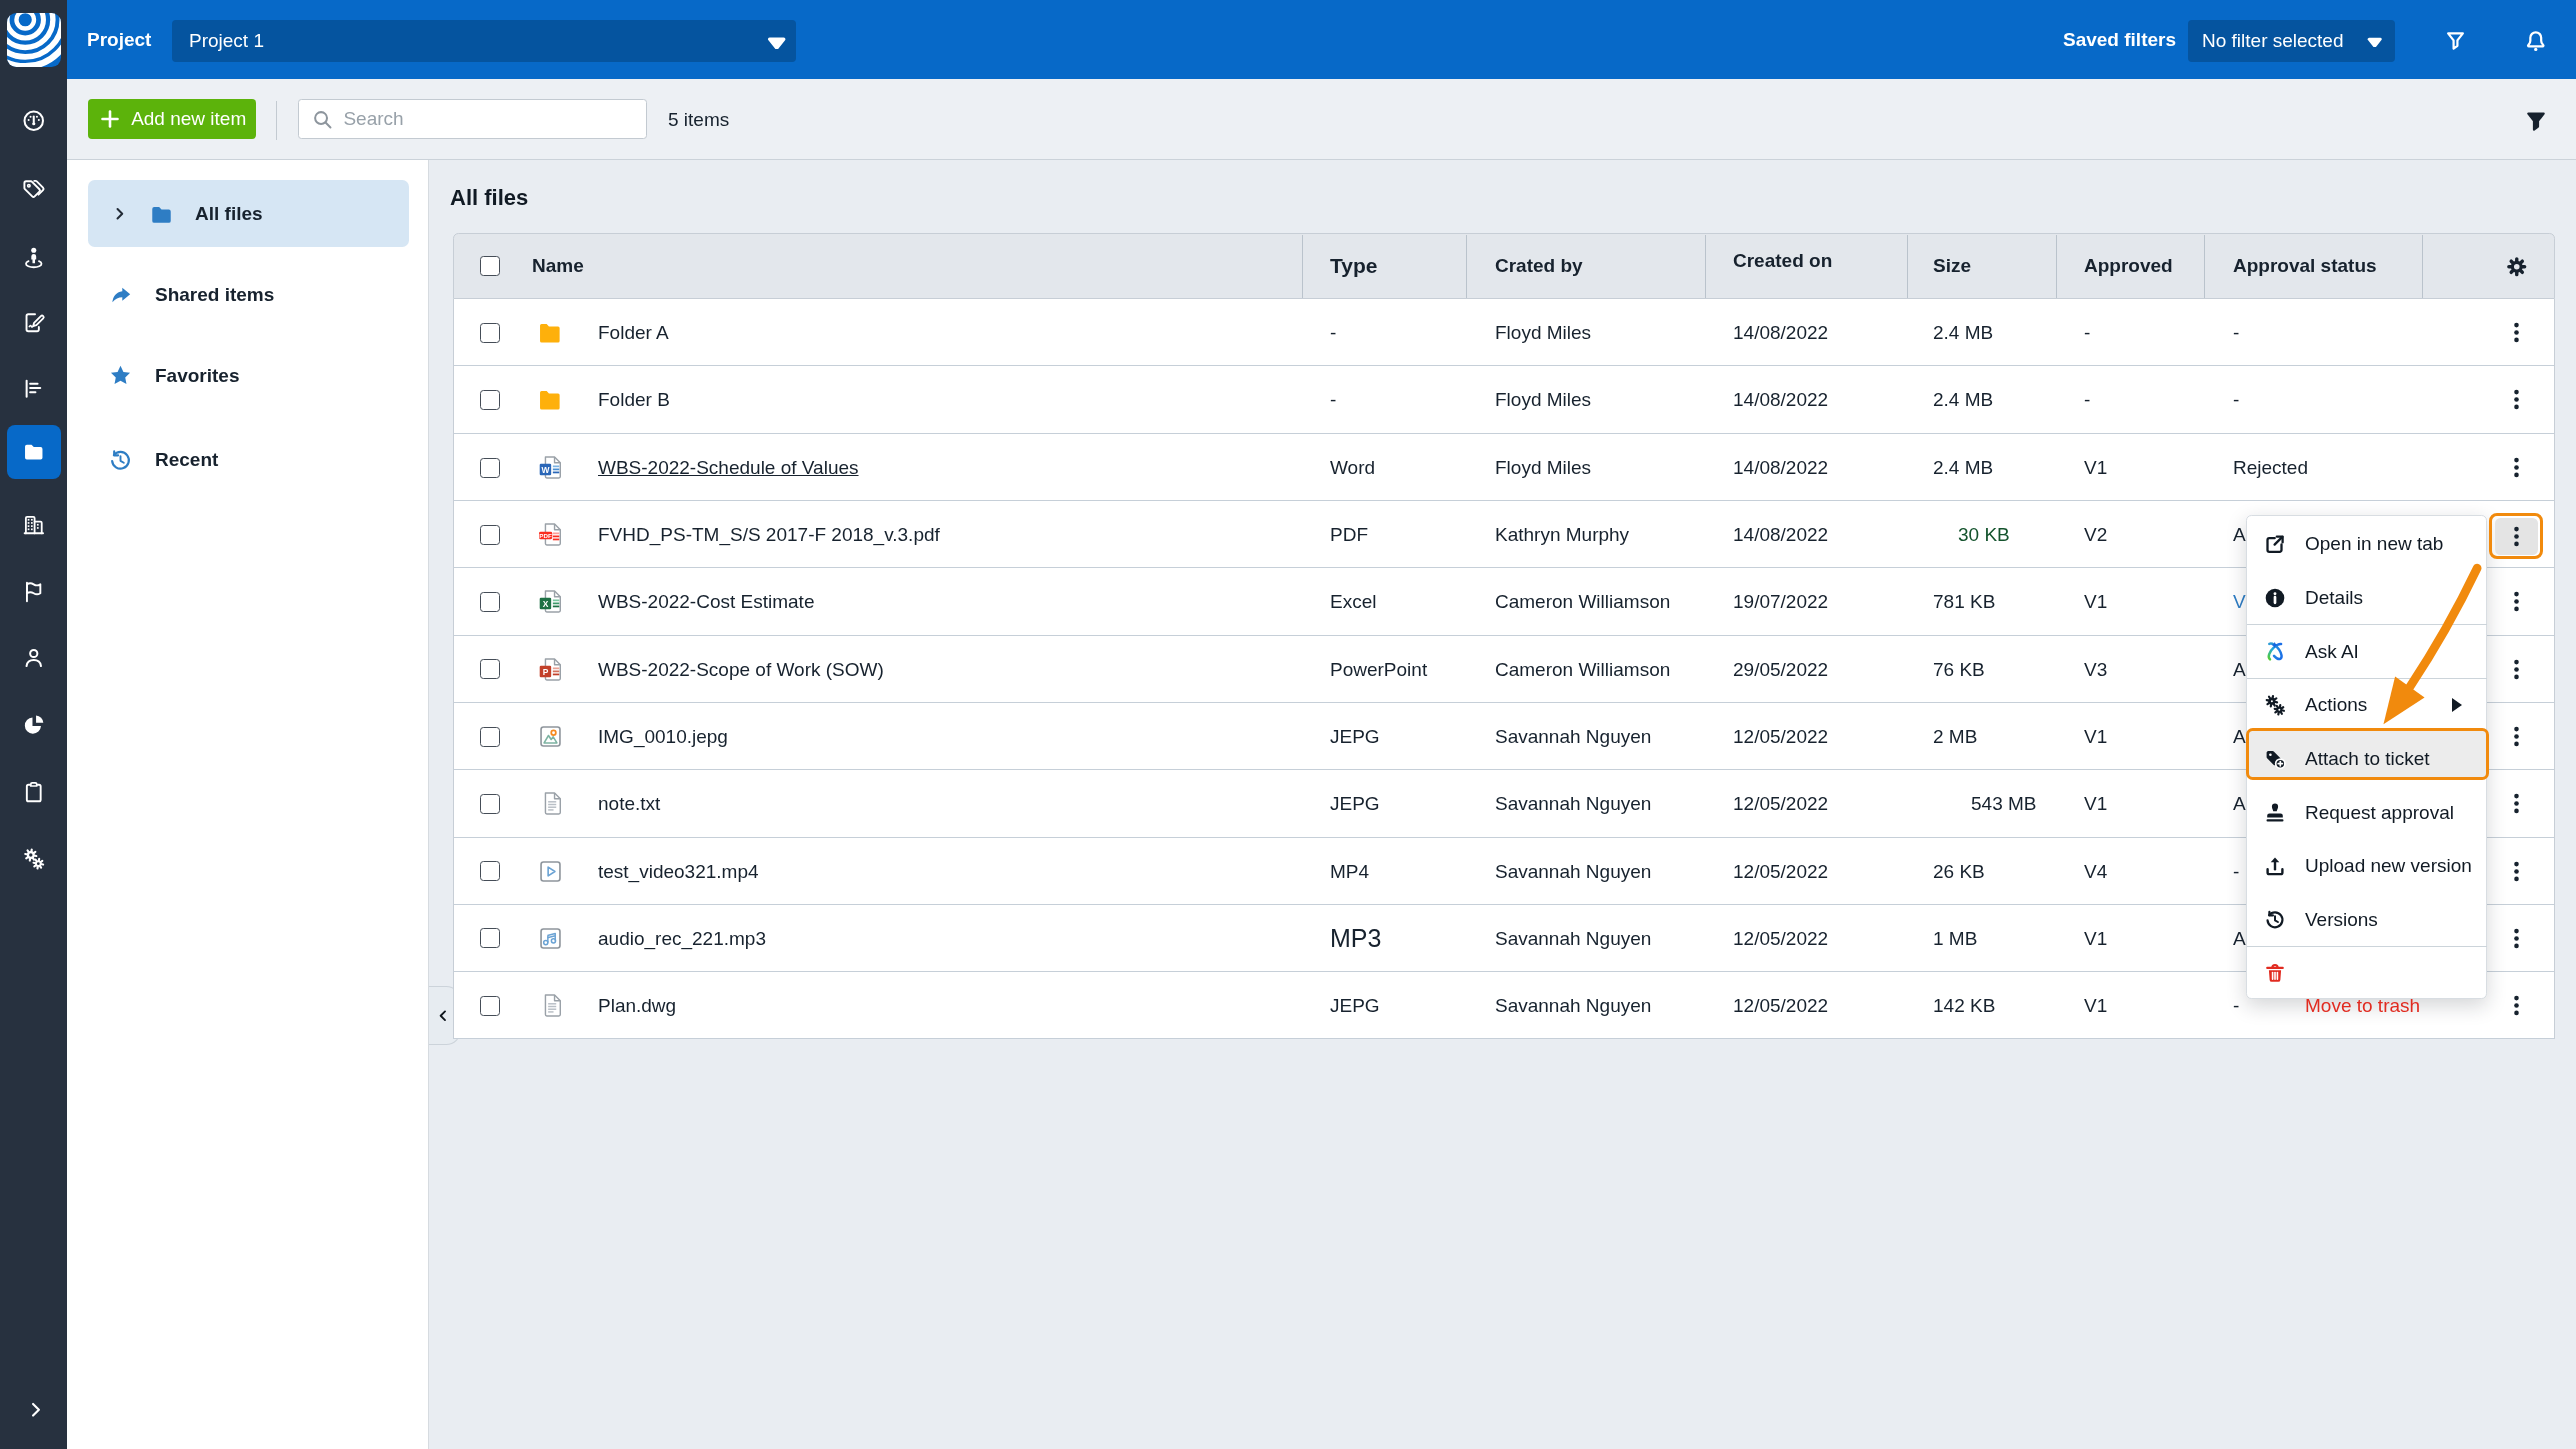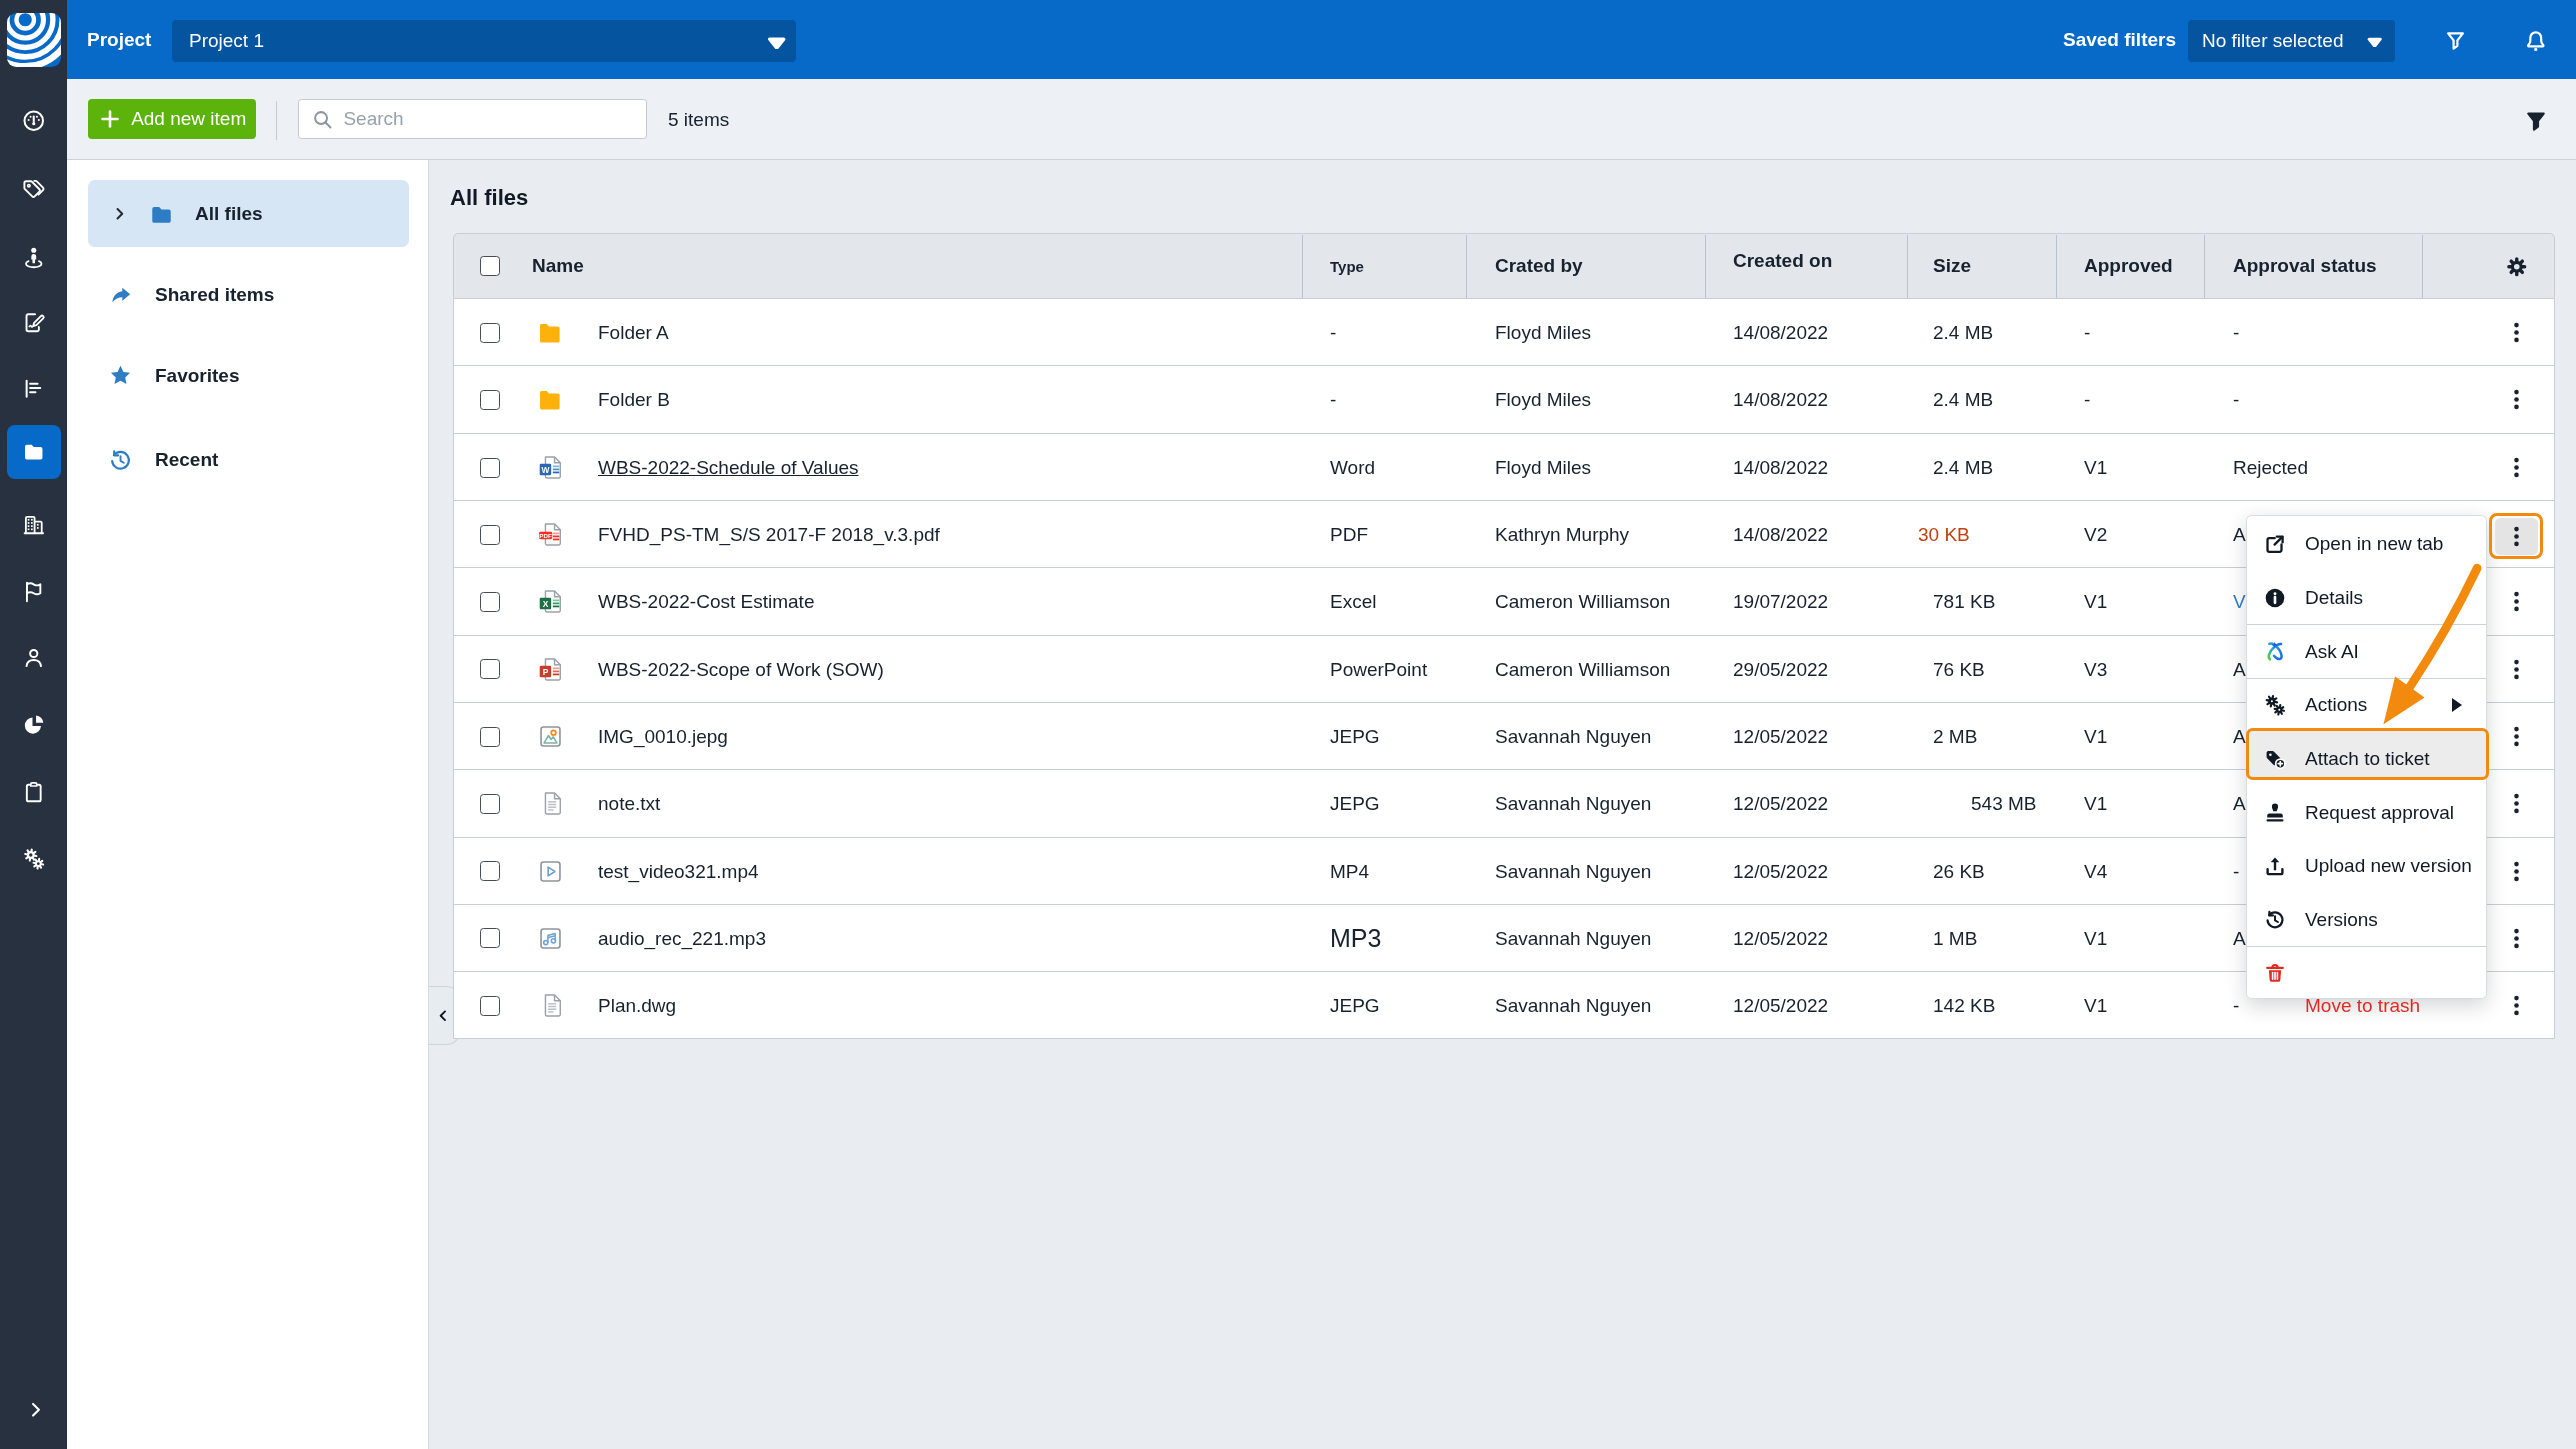--- a/index.html
+++ b/index.html
@@ -179,21 +179,21 @@
 <div class="a" style="left:453px;top:233px;width:2102px;height:66px;background:#e3e7ec;border:1.3px solid #c7ced6;border-radius:5.4px 5.4px 0 0;"></div>
 <div class="a" style="left:1302px;top:235px;width:1.3px;height:63px;background:#bac3cc;"></div>
 <div class="a" style="left:1466px;top:235px;width:1.3px;height:63px;background:#bac3cc;"></div>
 <div class="a" style="left:1705px;top:235px;width:1.3px;height:63px;background:#bac3cc;"></div>
 <div class="a" style="left:1907px;top:235px;width:1.3px;height:63px;background:#bac3cc;"></div>
 <div class="a" style="left:2056px;top:235px;width:1.3px;height:63px;background:#bac3cc;"></div>
 <div class="a" style="left:2204px;top:235px;width:1.3px;height:63px;background:#bac3cc;"></div>
 <div class="a" style="left:2422px;top:235px;width:1.3px;height:63px;background:#bac3cc;"></div>
 <div class="cb" style="left:480px;top:256px;"></div>
 <div class="a f" style="left:532px;top:233px;height:66px;font-size:19px;font-weight:bold;color:#17222e;">Name</div>
-<div class="a f" style="left:1330px;top:233px;height:66px;font-size:15px;font-weight:bold;color:#17222e;">Type</div>
+<div class="a f" style="left:1330px;top:233px;height:66px;font-size:21px;font-weight:bold;color:#17222e;">Type</div>
 <div class="a f" style="left:1495px;top:233px;height:66px;font-size:19px;font-weight:bold;color:#17222e;">Crated by</div>
 <div class="a f" style="left:1733px;top:233px;height:56px;font-size:19px;font-weight:bold;color:#17222e;">Created on</div>
 <div class="a f" style="left:1933px;top:233px;height:66px;font-size:19px;font-weight:bold;color:#17222e;">Size</div>
 <div class="a f" style="left:2084px;top:233px;height:66px;font-size:19px;font-weight:bold;color:#17222e;">Approved</div>
 <div class="a f" style="left:2233px;top:233px;height:66px;font-size:19px;font-weight:bold;color:#17222e;">Approval status</div>
 <div class="a" style="left:2506px;top:256px;"><svg width="21.5" height="21.5" viewBox="0 0 24 24" style="" xmlns="http://www.w3.org/2000/svg">
         <circle cx="12" cy="12" r="6.6" fill="#17222e"></circle>
         <line x1="17.10" y1="12.00" x2="20.80" y2="12.00" stroke="#17222e" stroke-width="3.8" stroke-linecap="round"></line>
         <line x1="15.61" y1="15.61" x2="18.22" y2="18.22" stroke="#17222e" stroke-width="3.8" stroke-linecap="round"></line>
         <line x1="12.00" y1="17.10" x2="12.00" y2="20.80" stroke="#17222e" stroke-width="3.8" stroke-linecap="round"></line>
@@ -269,21 +269,21 @@
         <line x1="23.5" y1="18.3" x2="33.0" y2="18.3" stroke="#ff9d97" stroke-width="2.6"></line>
         <line x1="23.5" y1="22.8" x2="33.0" y2="22.8" stroke="#fb2e20" stroke-width="2.6"></line>
         <line x1="23.5" y1="27.3" x2="33.0" y2="27.3" stroke="#fb2e20" stroke-width="2.6"></line>
         <rect x="3" y="16" width="19.5" height="11" rx="2.2" fill="#fb2e20"></rect>
         <text x="12.7" y="24.6" font-family="Liberation Sans" font-size="9.2" font-weight="bold" fill="#fff" text-anchor="middle">PDF</text>
       </svg></div>
 <div class="a f" style="left:598px;top:501px;height:67px;font-size:19px;color:#17222e;font-weight:normal;white-space:nowrap;">FVHD_PS-TM_S/S 2017-F 2018_v.3.pdf</div>
 <div class="a f" style="left:1330px;top:501px;height:67px;font-size:19px;color:#17222e;font-weight:normal;white-space:nowrap;">PDF</div>
 <div class="a f" style="left:1495px;top:501px;height:67px;font-size:19px;color:#17222e;font-weight:normal;white-space:nowrap;">Kathryn Murphy</div>
 <div class="a f" style="left:1733px;top:501px;height:67px;font-size:19px;color:#17222e;font-weight:normal;white-space:nowrap;">14/08/2022</div>
-<div class="a f" style="left:1918px;top:501px;height:67px;font-size:19px;color:#c2410c;font-weight:normal;white-space:nowrap;">30 KB</div>
+<div class="a f" style="left:1958px;top:501px;height:67px;font-size:19px;color:#14532d;font-weight:normal;white-space:nowrap;">30 KB</div>
 <div class="a f" style="left:2084px;top:501px;height:67px;font-size:19px;color:#17222e;font-weight:normal;white-space:nowrap;">V2</div>
 <div class="a f" style="left:2233px;top:501px;height:67px;font-size:19px;color:#17222e;font-weight:normal;white-space:nowrap;">Approved</div>
 <div class="a" style="left:2505px;top:523px;"><svg width="23" height="23" viewBox="0 0 24 24" style="" xmlns="http://www.w3.org/2000/svg">
         <circle cx="12" cy="4.3" r="2.4" fill="#17222e"></circle>
         <circle cx="12" cy="12" r="2.4" fill="#17222e"></circle>
         <circle cx="12" cy="19.7" r="2.4" fill="#17222e"></circle>
       </svg></div>
 <div class="a" style="left:453px;top:568px;width:2102px;height:68px;background:#fff;border-left:1.3px solid #c7ced6;border-right:1.3px solid #c7ced6;border-bottom:1.3px solid #c6cfd8;"></div>
 <div class="cb" style="left:480px;top:592px;"></div>
 <div class="a" style="left:537px;top:588px;"><svg width="27" height="27" viewBox="0 0 40 40" style="" xmlns="http://www.w3.org/2000/svg">

